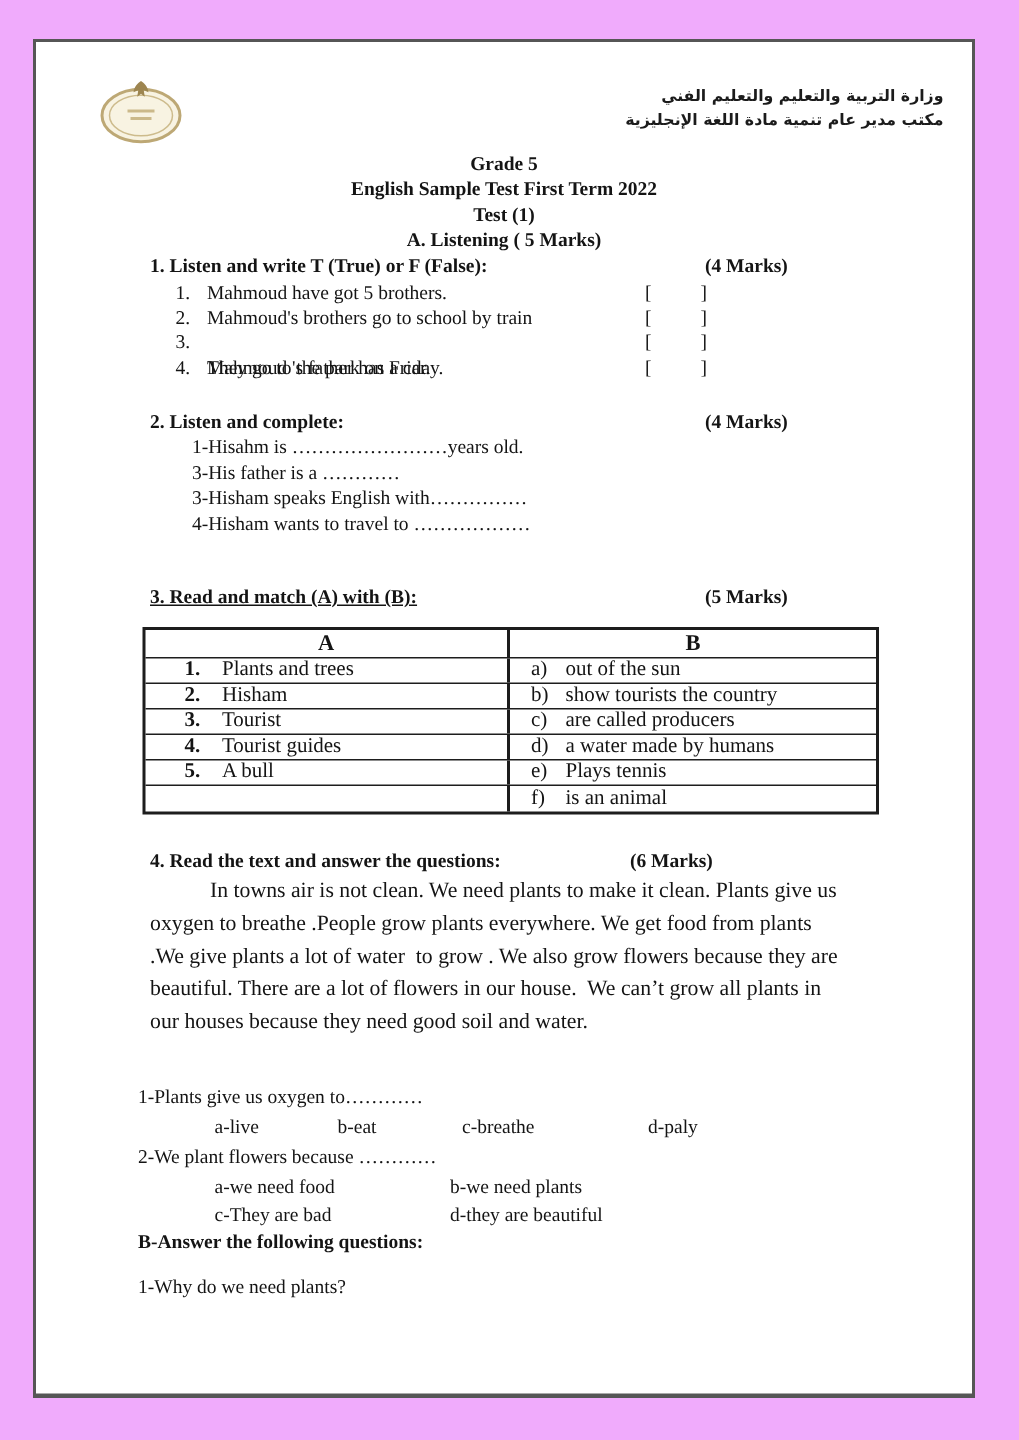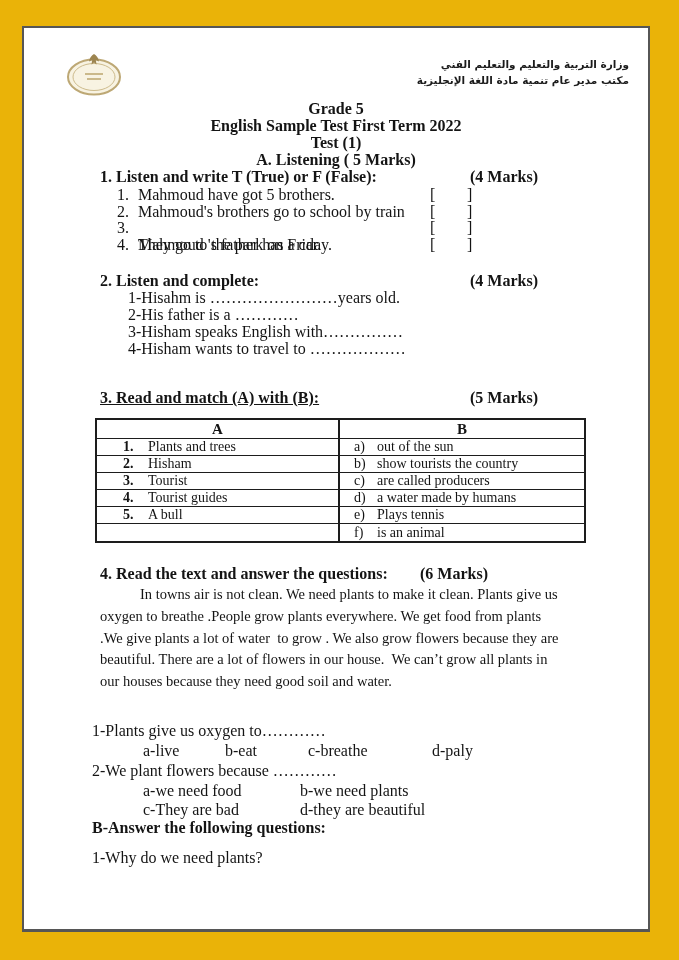--- a/index.html
+++ b/index.html
@@ -1,25 +1,25 @@
 <!DOCTYPE html>
 <html><head>
 <meta charset="utf-8">
 <style>
   html,body{margin:0;padding:0;background:#f2f2f0;}
   .page{
-    position:relative;width:679px;height:960px;background:#eab308;
+    position:relative;width:679px;height:960px;background:#f0abfc;
     font-family:"Liberation Serif","DejaVu Serif",serif;color:#141414;
     overflow:hidden;
   }
   .frame{
     position:absolute;left:22px;top:26px;width:624px;height:901px;
     border:2px solid #565656;border-bottom-width:3px;background:#ffffff;
   }
-  .abs{position:absolute;white-space:pre;font-size:16px;line-height:17px;}
+  .abs{position:absolute;white-space:pre;font-size:13px;line-height:17px;}
   .b{font-weight:bold;}
   .ctr{left:22px;width:628px;text-align:center;}
   .u{text-decoration:underline;}
   .arabic{
     position:absolute;right:50px;top:56px;text-align:right;direction:rtl;
     font-family:"DejaVu Sans",sans-serif;font-weight:bold;font-size:10.5px;
     line-height:16px;color:#1b1b1b;
   }
   .seal{position:absolute;left:66px;top:52px;width:56px;height:44px;}
   
@@ -81,21 +81,21 @@
   <div class="abs" style="left:467px;top:219px">]</div>
 
   <div class="abs" style="left:117px;top:236px">4.</div>
   <div class="abs" style="left:138px;top:236px">Mahmoud 's father has a car.</div>
   <div class="abs" style="left:430px;top:236px">[</div>
   <div class="abs" style="left:467px;top:236px">]</div>
 
   <div class="abs b" style="left:100px;top:272px">2. Listen and complete:</div>
   <div class="abs b" style="left:470px;top:272px">(4 Marks)</div>
   <div class="abs" style="left:128px;top:289px">1-Hisahm is ……………………years old.</div>
-  <div class="abs" style="left:128px;top:306px">2-His father is a …………</div>
+  <div class="abs" style="left:128px;top:306px">3-His father is a …………</div>
   <div class="abs" style="left:128px;top:323px">3-Hisham speaks English with……………</div>
   <div class="abs" style="left:128px;top:340px">4-Hisham wants to travel to ………………</div>
 
   <div class="abs b u" style="left:100px;top:389px">3. Read and match (A) with (B):</div>
   <div class="abs b" style="left:470px;top:389px">(5 Marks)</div>
 
   <div class="mtable">
     <div class="mrow hdr">
       <div class="ca hcell">A</div>
       <div class="cb hcell">B</div>

